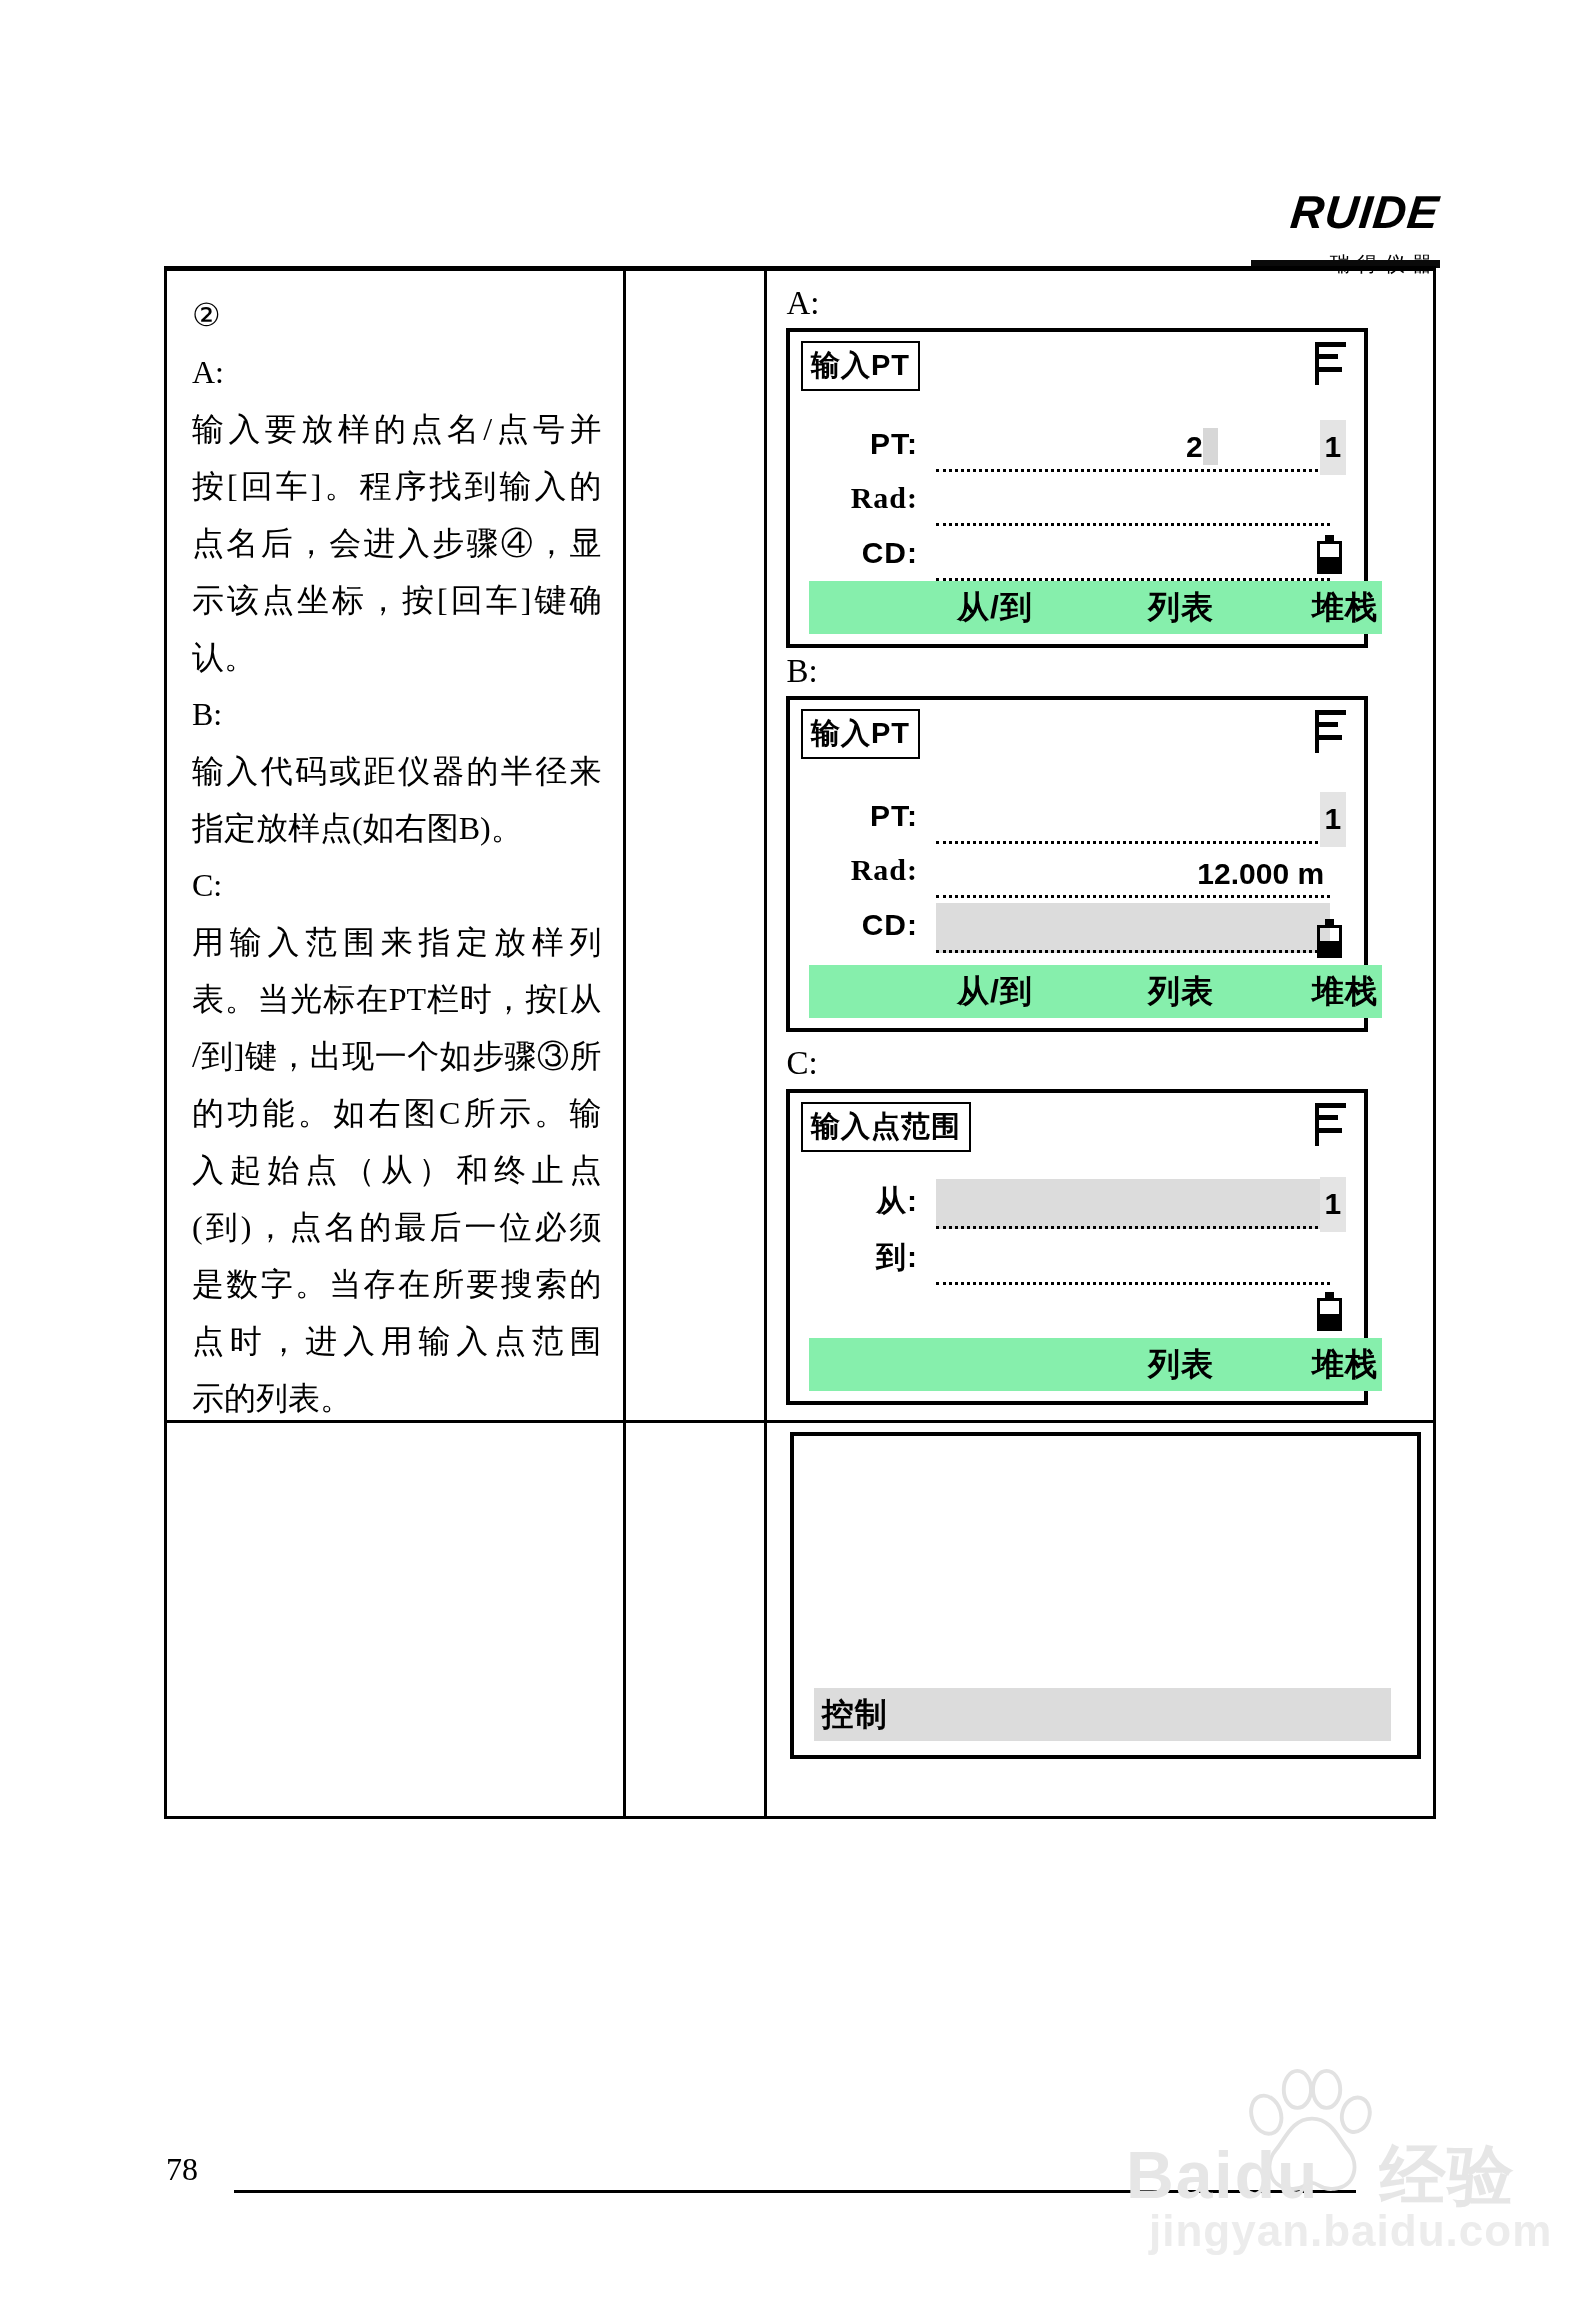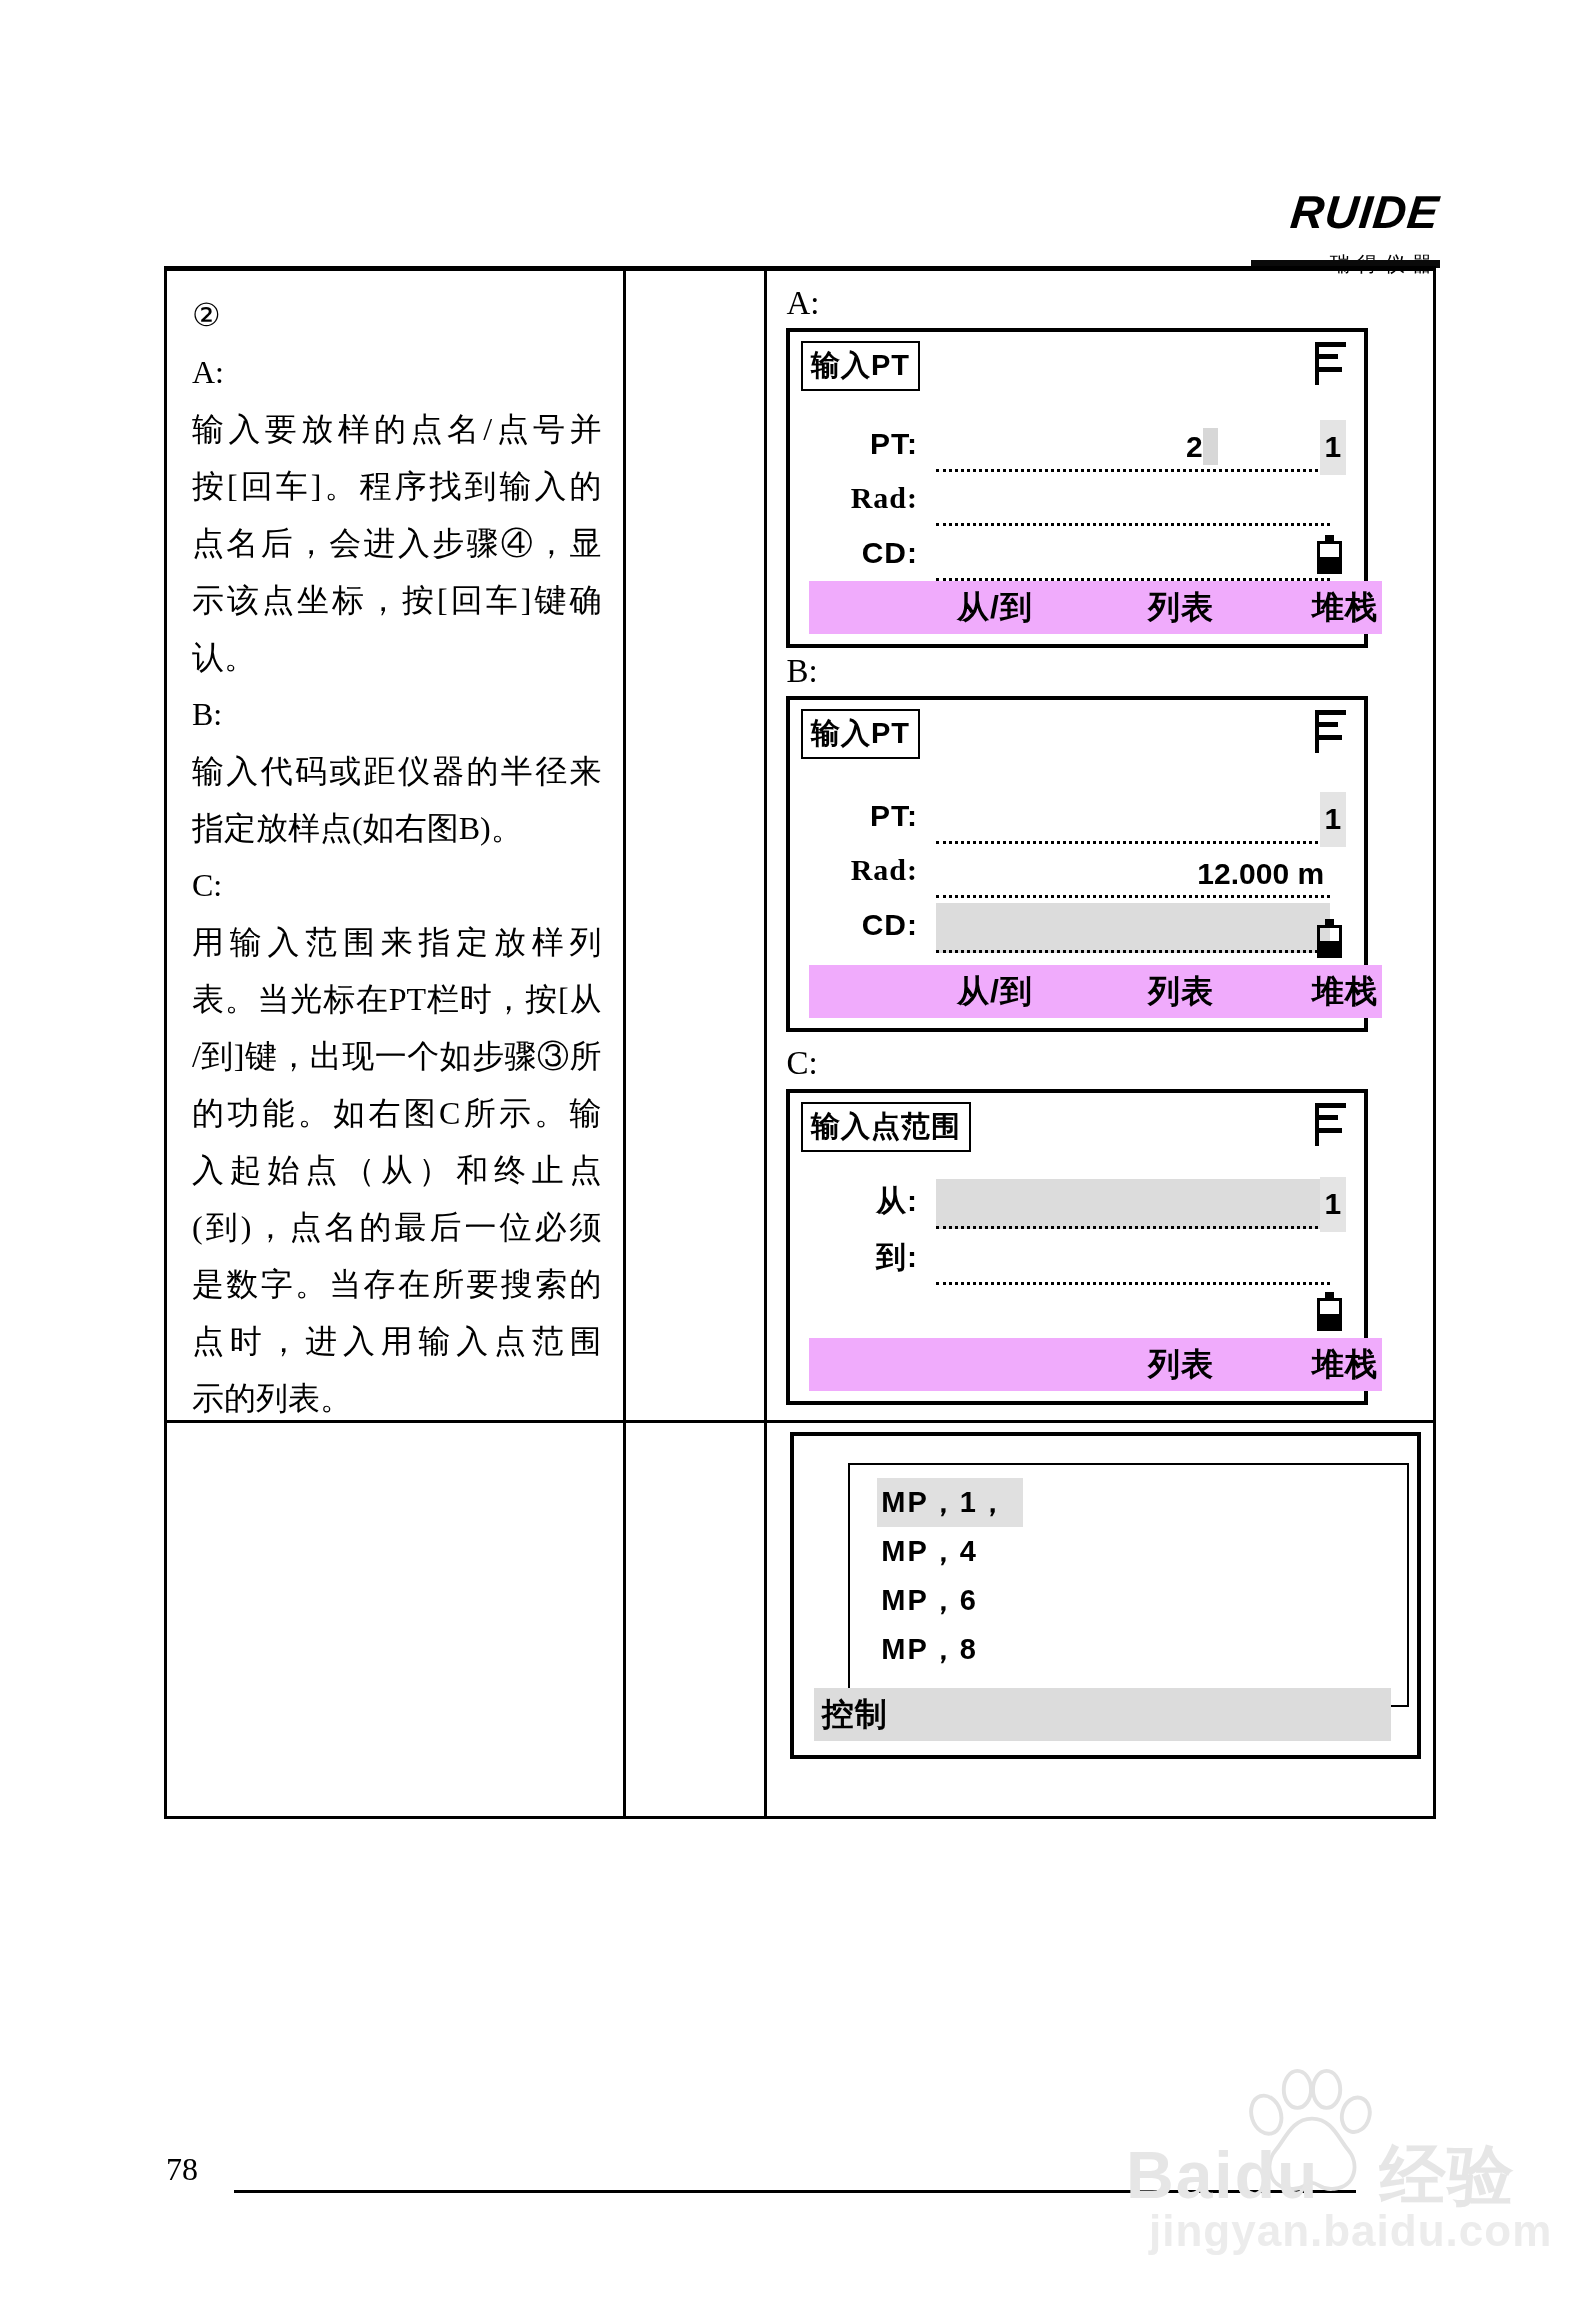--- a/index.html
+++ b/index.html
@@ -52,21 +52,21 @@
   .sfield.hl{background:#dcdcdc;}
   .sval{position:absolute;bottom:3.9px;font-size:30px;font-weight:bold;white-space:nowrap;}
   .sval.mid{left:250px}.sval.rgt{right:5.9px}
   .cursor{display:inline-block;width:15.6px;height:37px;background:#d7d7d7;vertical-align:-7.8px;}
   .pagenum{position:absolute;right:17.6px;width:26px;height:55px;background:#e4e4e4;
            font-size:30px;font-weight:bold;text-align:center;line-height:53px;}
   .battery{position:absolute;right:21.5px;width:25px;height:39px;}
   .battery .nub{width:9.8px;height:5.9px;background:#000;margin:0 auto;}
   .battery .body{width:25px;height:33px;border:3.9px solid #000;box-sizing:border-box;position:relative;}
   .battery .fill{position:absolute;left:0;bottom:0;width:100%;height:50%;background:#000;}
-  .softbar{position:absolute;left:19.5px;bottom:9.8px;width:573px;height:53px;background:#f0abfc;}
+  .softbar{position:absolute;left:19.5px;bottom:9.8px;width:573px;height:53px;background:#86efac;}
   .softkey{position:absolute;top:0;font-size:32px;font-weight:bold;line-height:53px;letter-spacing:1px;}
   .k1{left:148px}.k2{left:339px}.k3{right:3.9px}
 
   
   .screen-list{position:absolute;left:23.4px;top:8.8px;width:631px;height:327px;
                border:4.9px solid #000;box-sizing:border-box;background:#fff;
                font-family:"Liberation Sans",sans-serif;}
   .inner-list{position:absolute;left:54px;top:27px;width:561px;height:244px;
               border:2.9px solid #000;box-sizing:border-box;padding:13.7px 0 0 27px;}
   .mp{font-size:29px;font-weight:bold;line-height:49px;letter-spacing:2px;white-space:nowrap;}
@@ -223,26 +223,20 @@
         <div class="softbar">
           <span class="softkey k2">列表</span>
           <span class="softkey k3">堆栈</span>
         </div>
       </div>
     </div>
 
 
     <div class="cell cell-r2">
       <div class="screen-list">
-        <div class="inner-list">
-          <div class="mp sel"><span class="t">MP，1，</span></div>
-          <div class="mp"><span class="t">MP，4</span></div>
-          <div class="mp"><span class="t">MP，6</span></div>
-          <div class="mp"><span class="t">MP，8</span></div>
-        </div>
         <div class="softbar2">
           <span class="softkey">控制</span>
         </div>
       </div>
     </div>
   </div>
 
   <div class="page-number">78</div>
   <div class="footer-rule"></div>
 

